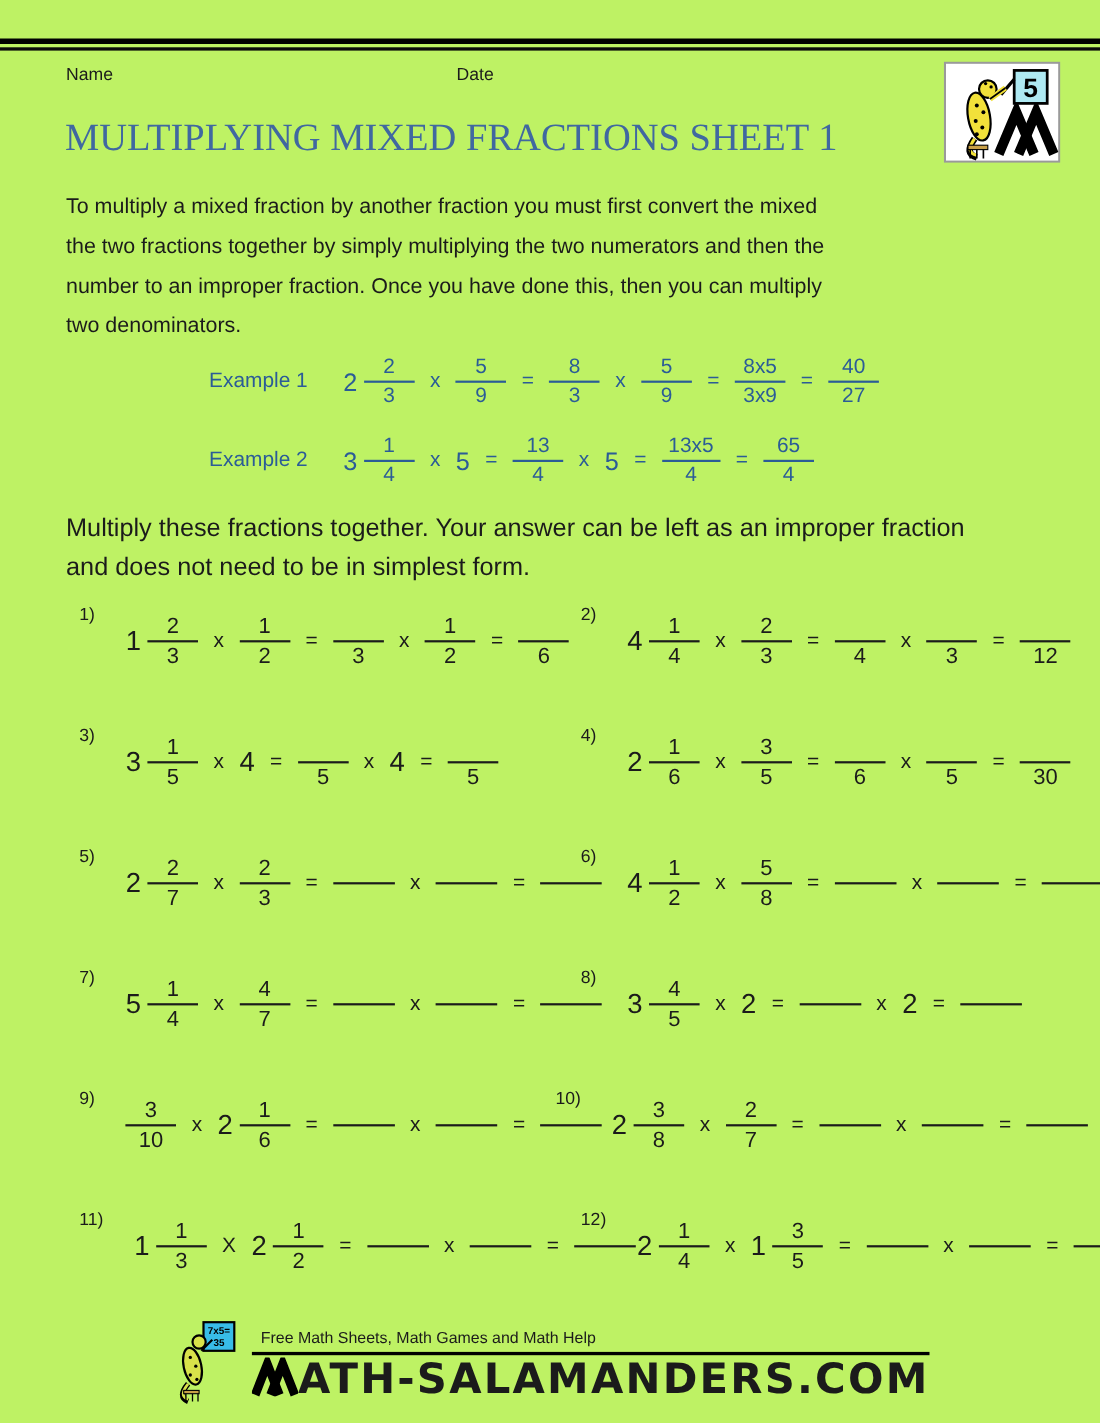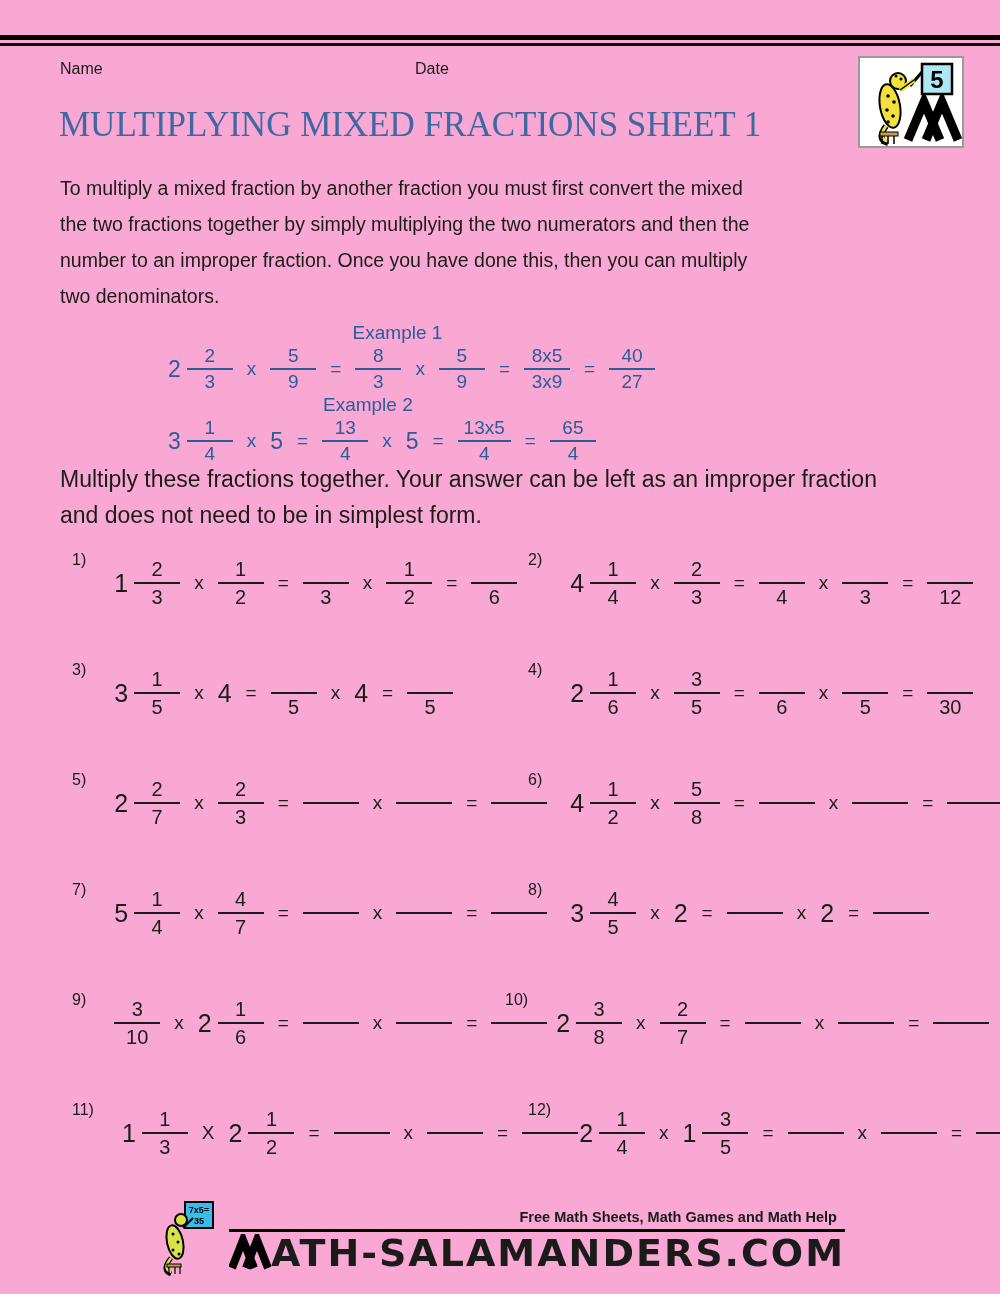--- a/index.html
+++ b/index.html
@@ -1,18 +1,18 @@
 <!DOCTYPE html>
 <html><head>
 <meta charset="utf-8">
 <style>
   html,body{margin:0;padding:0;background:#ffffff;}
   .page{
     position:relative;width:1000px;height:1294px;margin:0 auto;
-    background:#f9a8d4;overflow:hidden;
+    background:#bef264;overflow:hidden;
     font-family:"Liberation Sans", sans-serif;color:#1b1b1b;
   }
   .topbar1{position:absolute;left:0;top:35px;width:100%;height:5px;background:#000;}
   .topbar2{position:absolute;left:0;top:43px;width:100%;height:3px;background:#0a0a0a;}
   .name-label{position:absolute;left:60px;top:60px;font-size:16px;}
   .date-label{position:absolute;left:415px;top:60px;font-size:16px;}
   .logo-box{position:absolute;left:858px;top:56px;width:106px;height:92px;}
   .page-title{
     position:absolute;left:59px;top:105px;
     font-family:"Liberation Serif", serif;font-size:35px;color:#4068a0;
@@ -26,34 +26,34 @@
   .wnum{font-size:25px;margin:0 4px;}
   .op{font-size:19px;margin:0 10px;}
   .mixed{display:inline-flex;align-items:center;}
   .mixed .wnum{margin-right:2px;}
   .frac{display:inline-flex;flex-direction:column;align-items:center;margin:0 4px;min-width:46px;}
   .frac.blank{min-width:56px;}
   .ftop,.fbot{font-size:20px;line-height:26px;min-height:26px;padding:0 6px;text-align:center;}
   .fbar{align-self:stretch;height:0;border-top:2px solid currentColor;}
 
   
-  .example{position:absolute;left:164px;display:flex;align-items:center;color:#2b5c97;flex-direction:column;}
+  .example{position:absolute;left:190px;display:flex;align-items:center;color:#2b5c97;}
   .example .ex-label{font-size:19px;width:118px;flex:0 0 auto;}
   .example .wnum{font-size:23px;}
   .example .ftop,.example .fbot{font-size:19px;line-height:24px;min-height:24px;}
 
   
   .problem{position:absolute;display:flex;align-items:flex-start;}
   .pnum{font-size:16px;line-height:20px;margin-right:24px;flex:0 0 auto;}
   .problem .expr{margin-top:6px;}
 
   
   .footer{position:absolute;left:0;top:1200px;width:100%;display:flex;justify-content:center;align-items:center;gap:10px;}
   .footer-text{display:flex;flex-direction:column;}
-  .tagline{font-size:14.5px;font-weight:bold;text-align:right;padding:0 8px 4px 8px;}
+  .tagline{font-size:14.5px;font-weight:normal;text-align:left;padding:0 8px 4px 8px;}
   .tagline-rule{border-top:3px solid #000;}
   .wordmark{display:flex;align-items:flex-end;margin-top:2px;}
   .wordmark-rest{font-size:38px;font-weight:800;letter-spacing:2px;line-height:34px;
     font-family:"DejaVu Sans", sans-serif;}
 </style>
 </head>
 <body>
 
 <div class="page">
 

